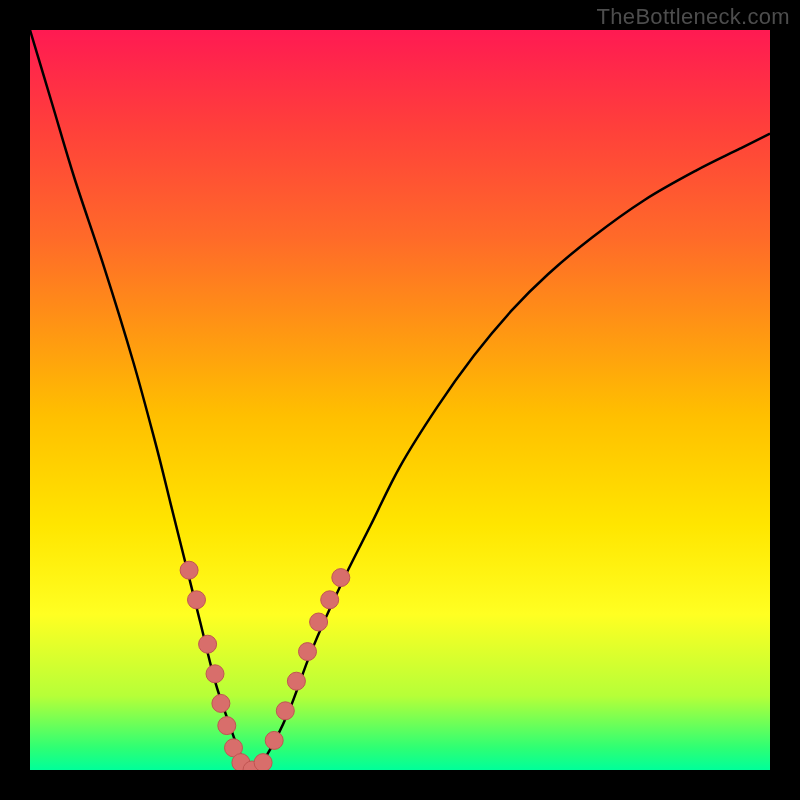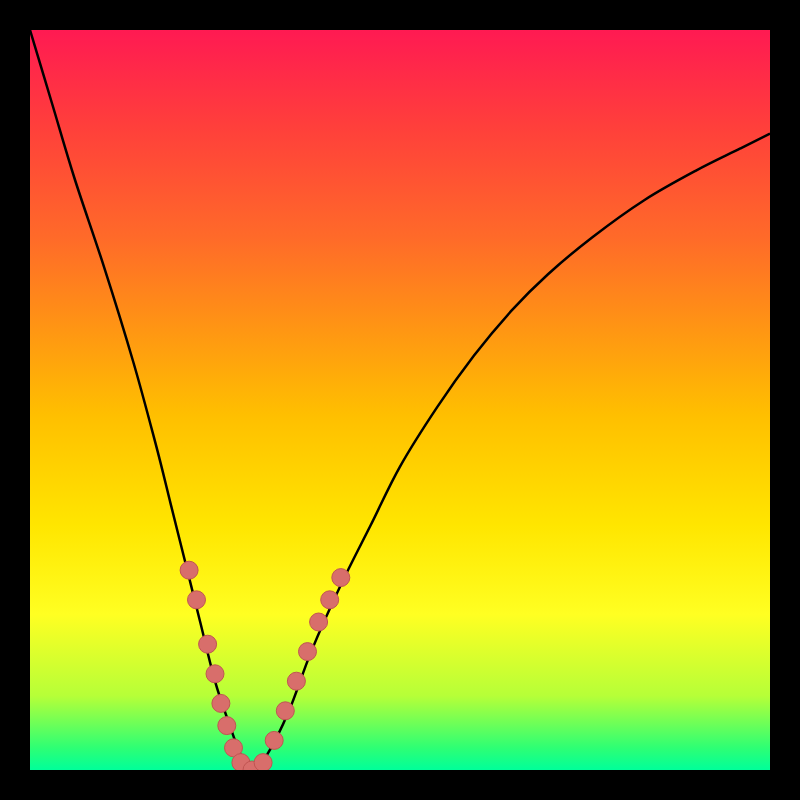--- a/index.html
+++ b/index.html
@@ -73,13 +73,14 @@
           <circle cx="244.2" cy="710.4" r="9" fill="#d86e6b" stroke="#c05552" stroke-width="1"></circle>
           <circle cx="255.3" cy="680.8" r="9" fill="#d86e6b" stroke="#c05552" stroke-width="1"></circle>
           <circle cx="266.4" cy="651.2" r="9" fill="#d86e6b" stroke="#c05552" stroke-width="1"></circle>
           <circle cx="277.5" cy="621.6" r="9" fill="#d86e6b" stroke="#c05552" stroke-width="1"></circle>
           <circle cx="288.6" cy="592.0" r="9" fill="#d86e6b" stroke="#c05552" stroke-width="1"></circle>
           <circle cx="299.7" cy="569.8" r="9" fill="#d86e6b" stroke="#c05552" stroke-width="1"></circle>
           <circle cx="310.8" cy="547.6" r="9" fill="#d86e6b" stroke="#c05552" stroke-width="1"></circle>
         </g>
     </svg>
   </div>
+  <div class="watermark">TheBottleneck.com</div>
 </div>
 
 </body></html>

